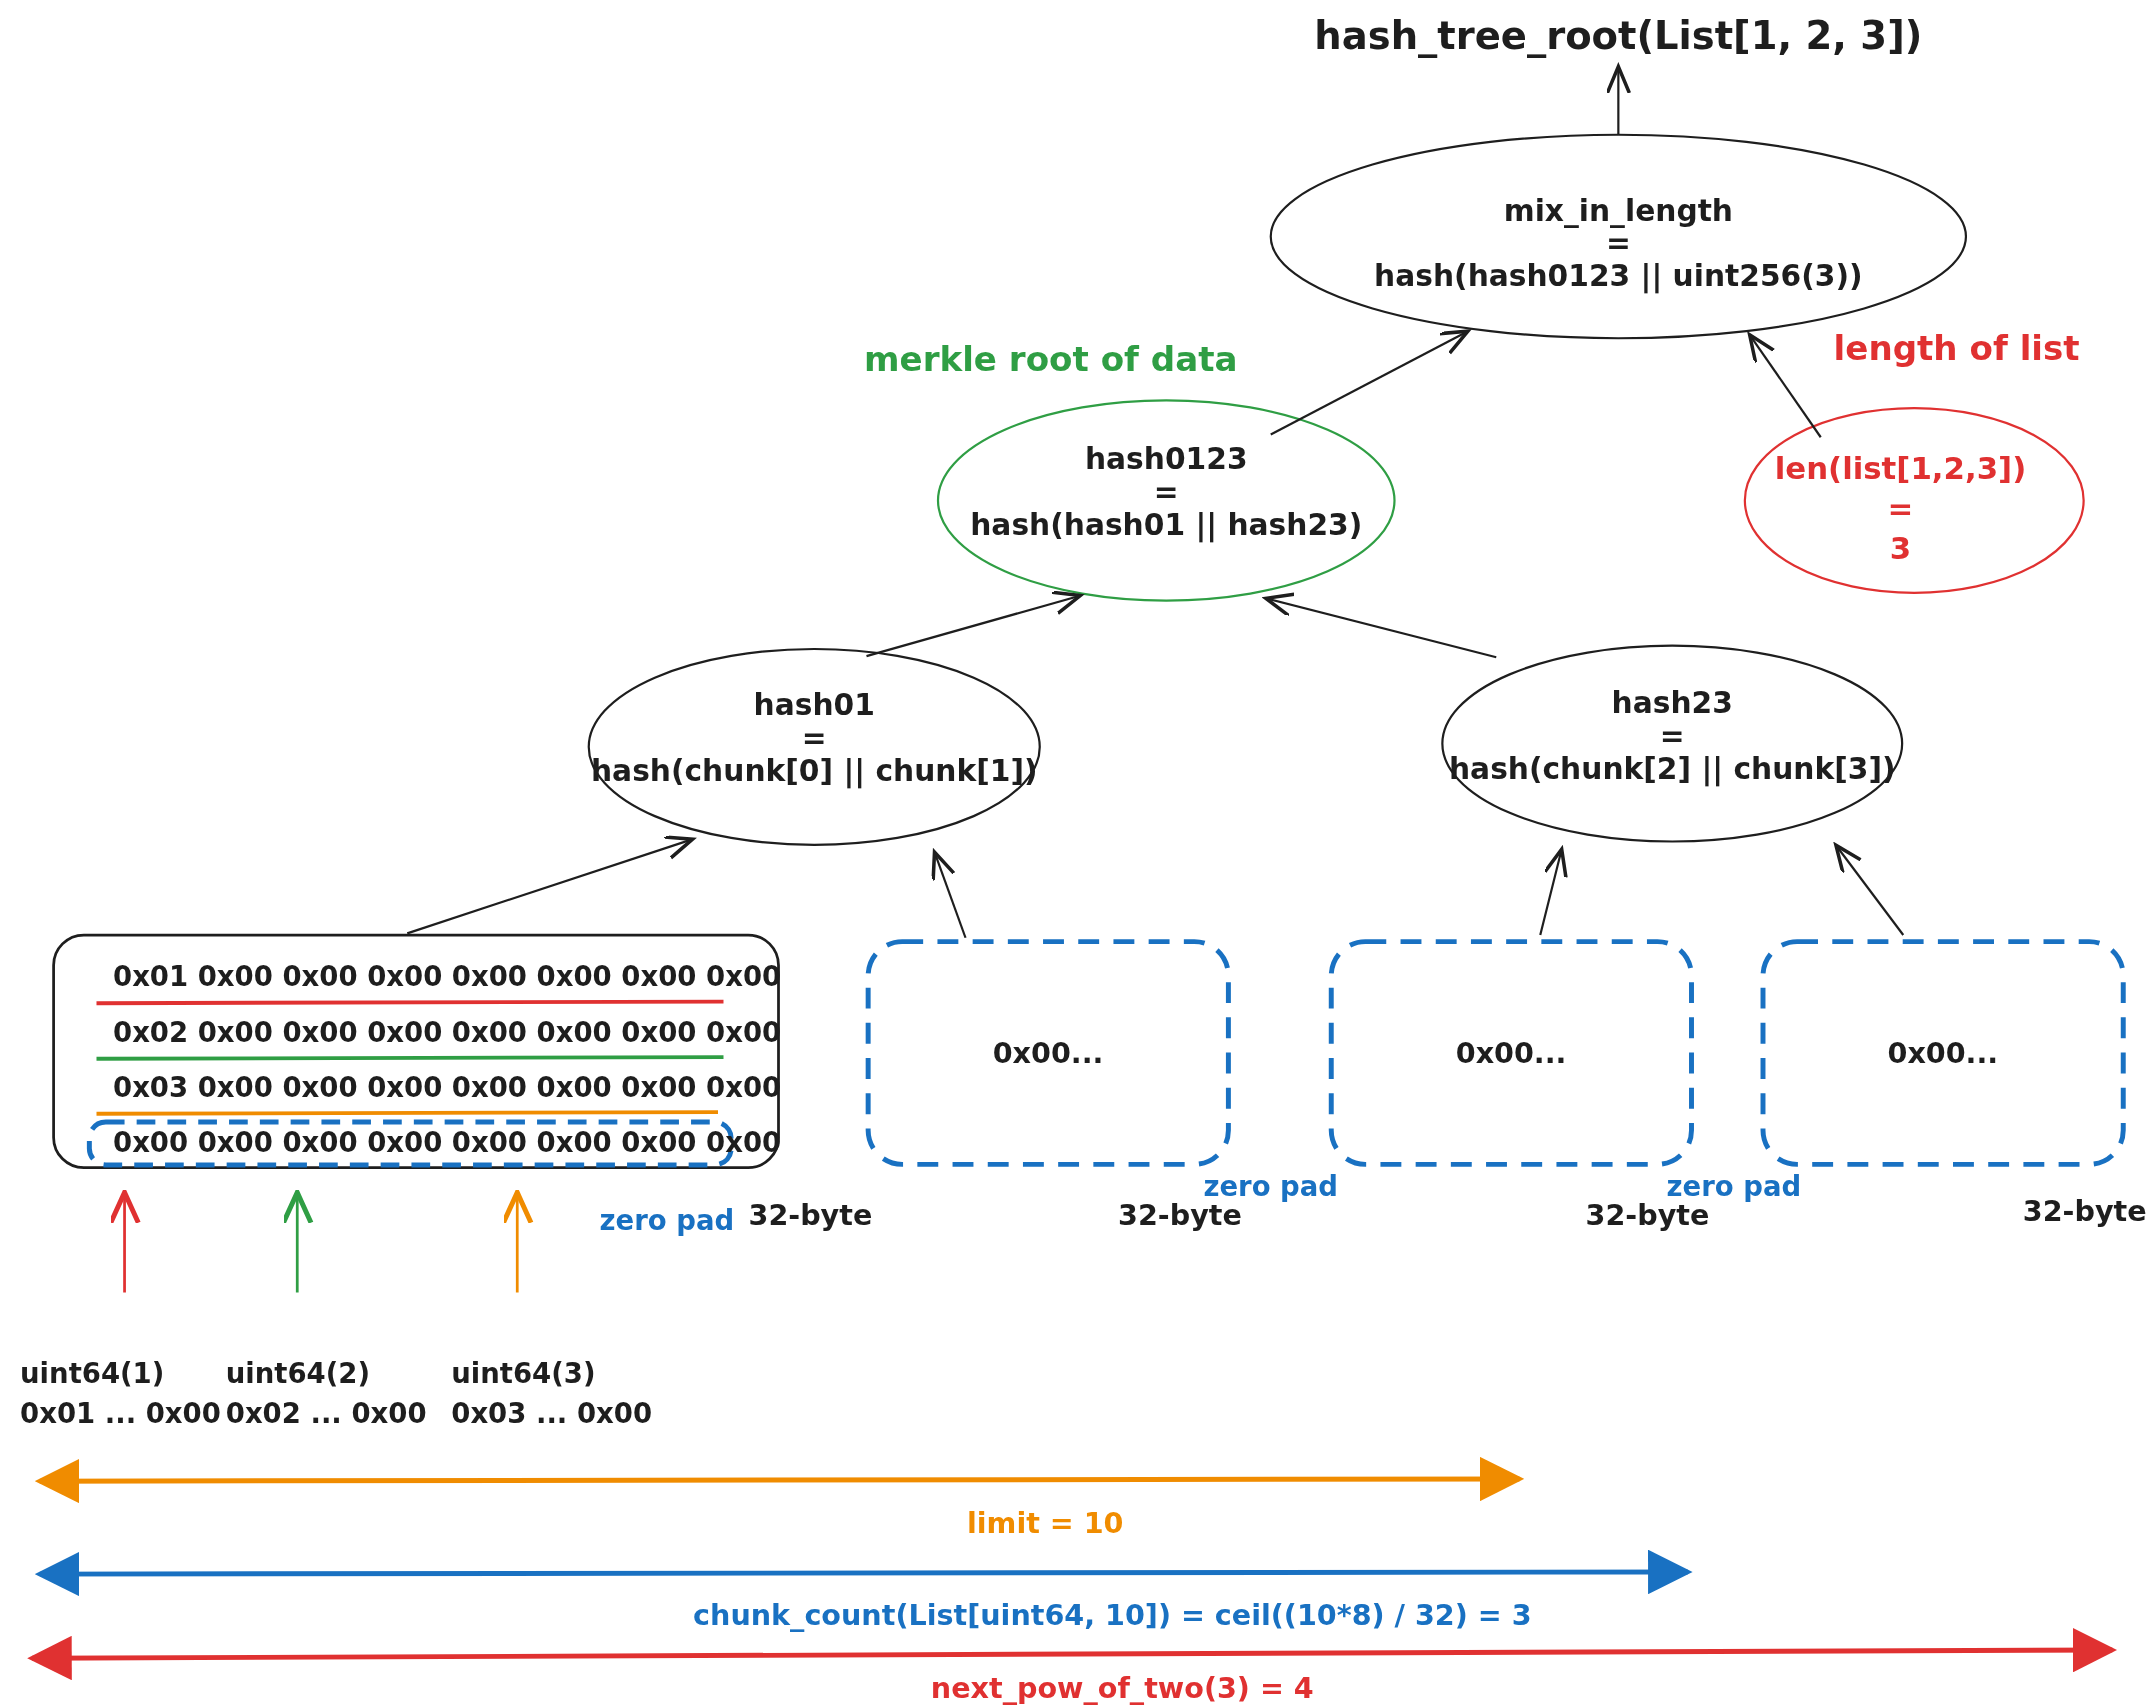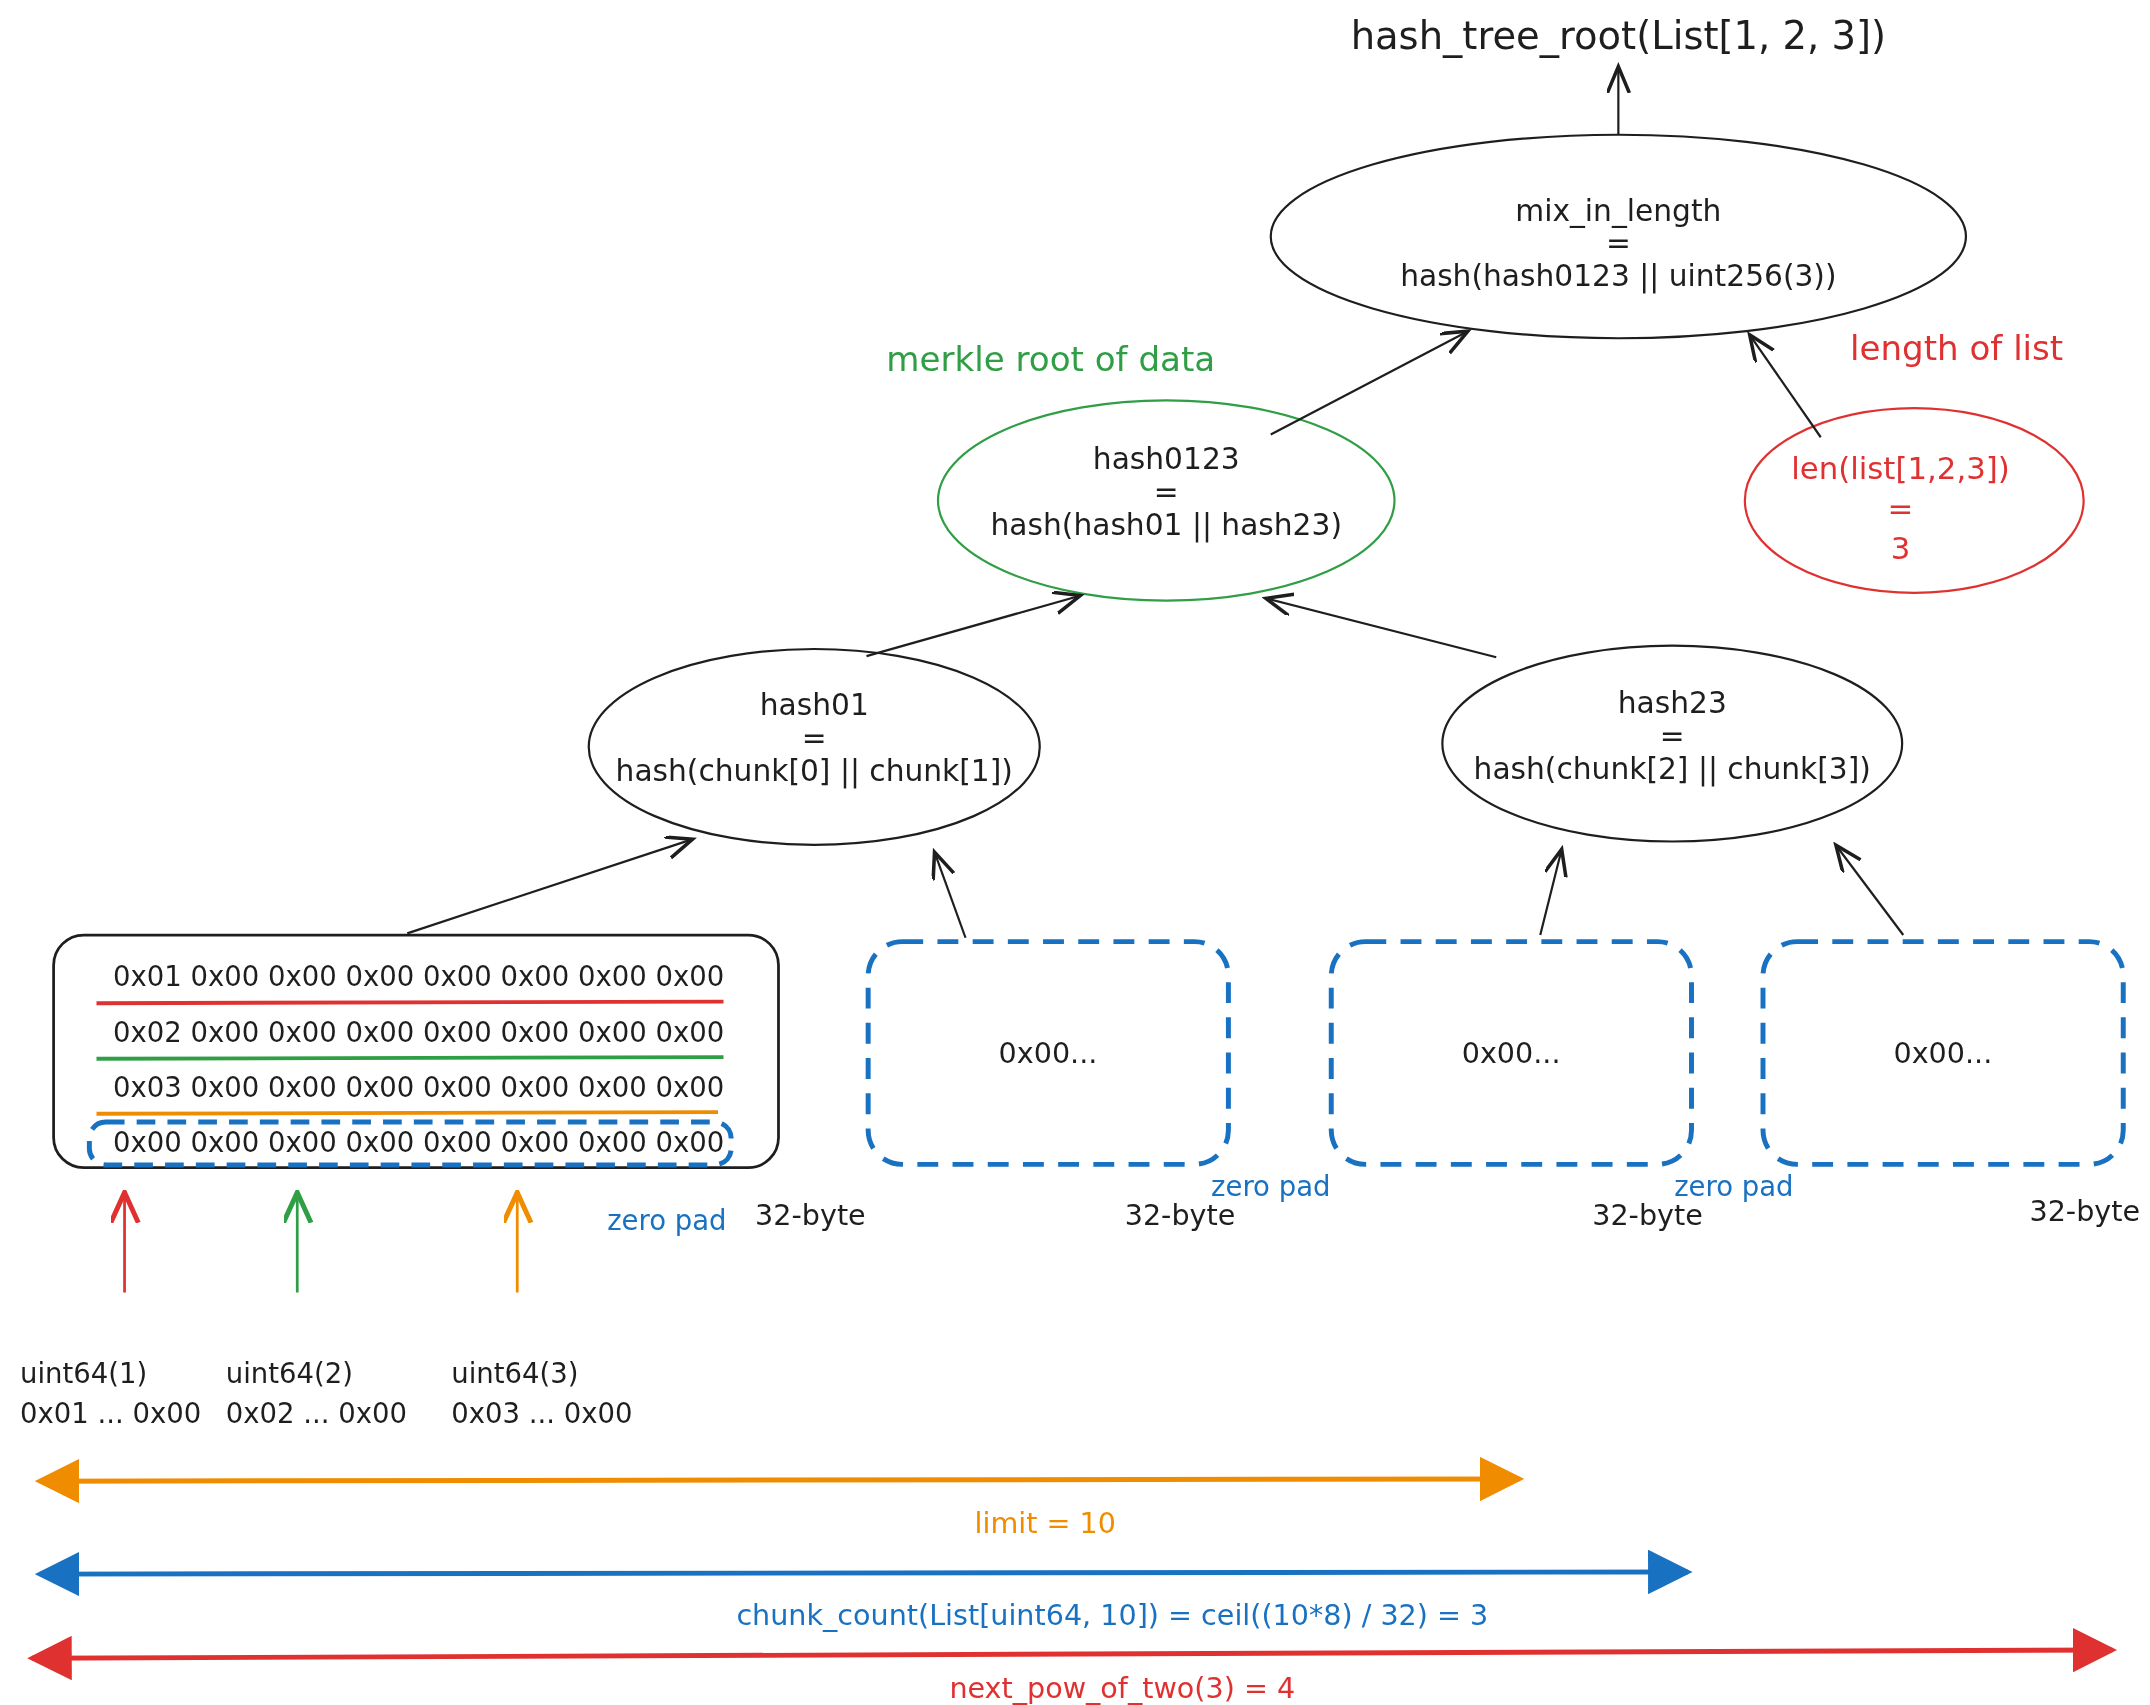--- a/index.html
+++ b/index.html
@@ -1,17 +1,17 @@
 <!DOCTYPE html>
 <html style="font-size:8.8px"><head>
 <meta charset="utf-8">
 <style>
   html,body{margin:0;padding:0;background:#ffffff;}
   body{width:2151px;height:1705px;font-family:"DejaVu Sans",sans-serif;overflow:hidden;}
-  #stage{position:relative;width:1966px;height:1705px;background:#fff;}
+  #stage{position:relative;width:1966px;height:1705px;background:#fff;font-weight:bold;}
   svg#canvas{position:absolute;left:0;top:0;width:2151px;height:1705px;}
   text{font-family:"DejaVu Sans",sans-serif;}
   .t{dominant-baseline:middle;}
 </style>
 </head>
 <body>
 
 <div id="stage">
 <svg id="canvas" viewBox="0 0 3910 3100" xmlns="http://www.w3.org/2000/svg">
   <defs>

